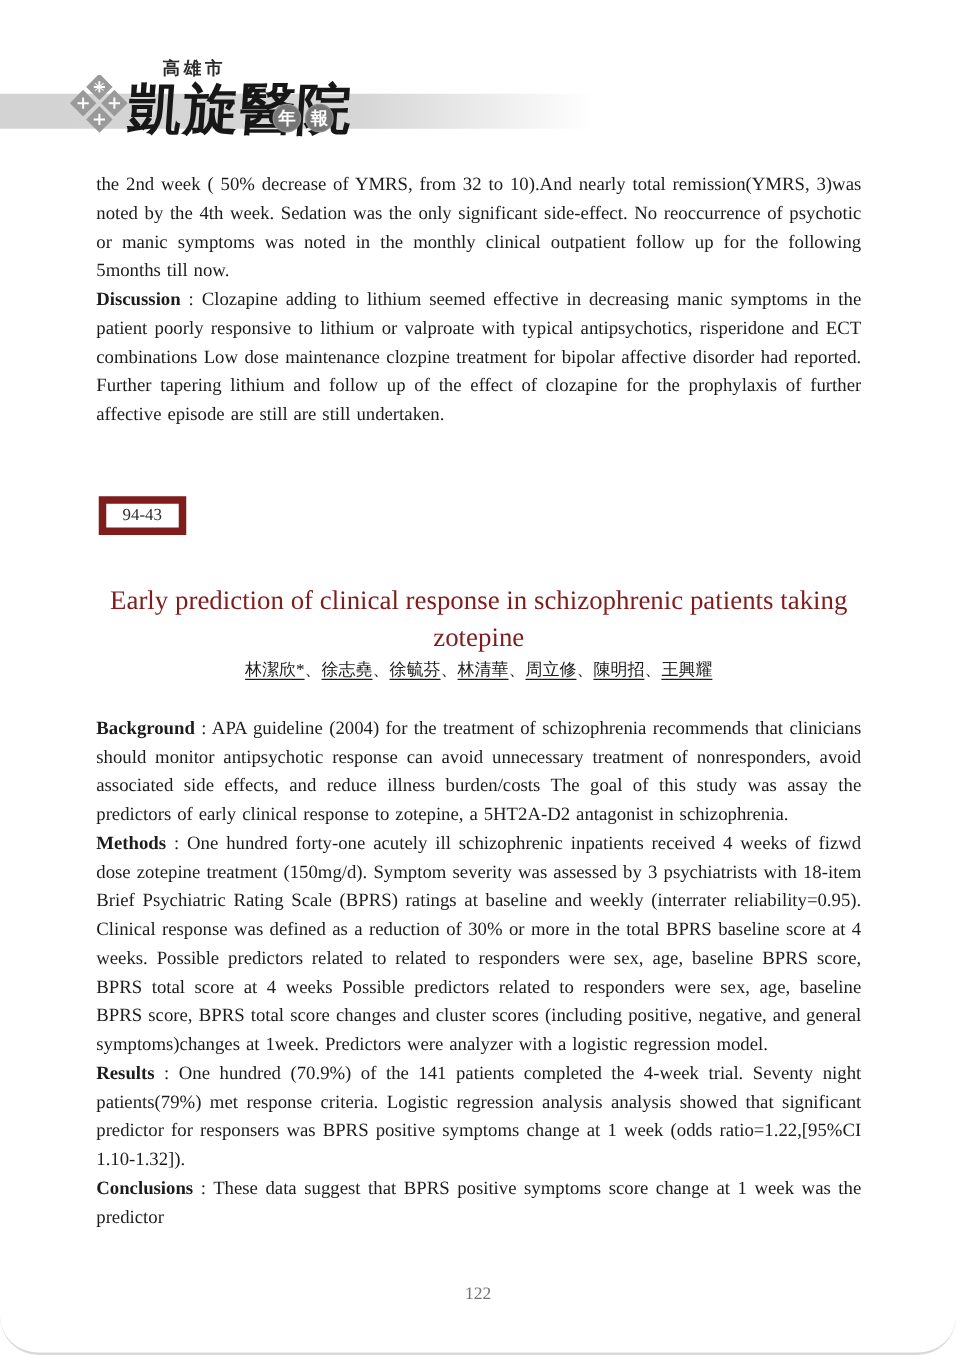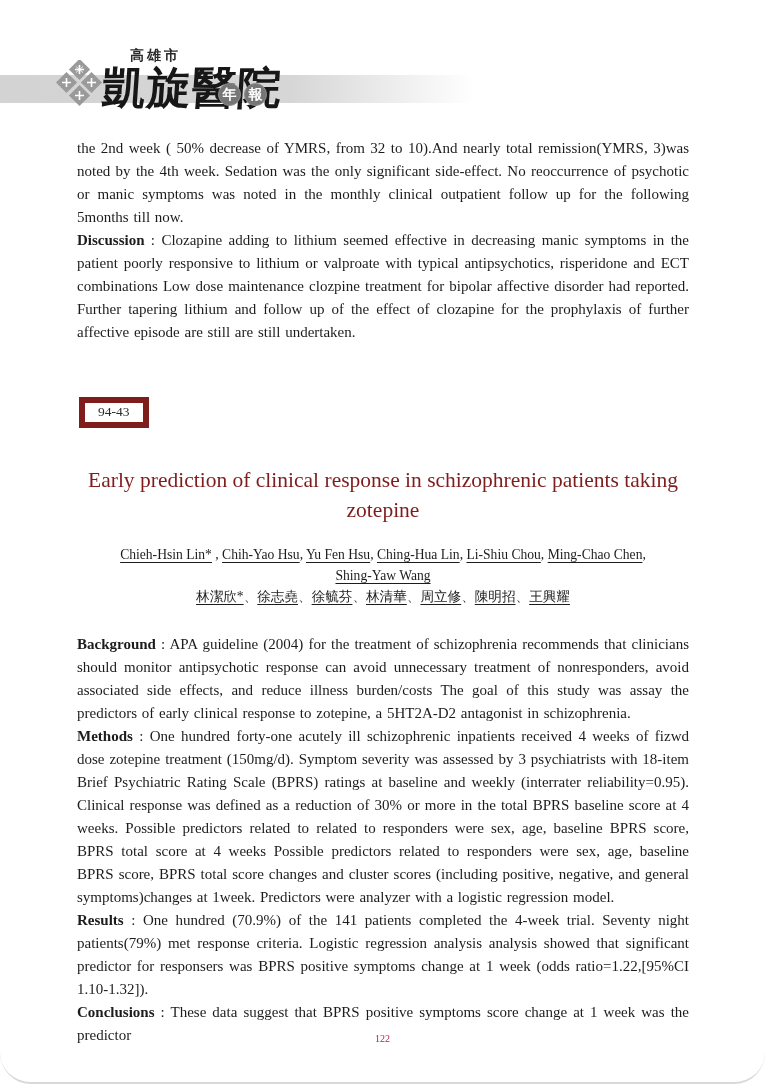--- a/index.html
+++ b/index.html
@@ -68,21 +68,21 @@
     text-align: center; font-size: 13.6px; line-height: 21px; color: #1c1c1c;
     max-width: 560px; margin-left: auto; margin-right: auto;
   }
   .authors-en { margin-top: 19px; }
   .author-name { text-decoration: underline; text-underline-offset: 3px; }
 
   .abstract { margin-top: 26px; }
 
   .footer {
     position: absolute; left: 0; bottom: 38px; width: 100%;
-    text-align: center; font-size: 10px; color: #be185d;
+    text-align: center; font-size: 14px; color: #737373;
   }
 </style>
 </head>
 <body>
 
 <div class="page">
 
   <div class="header">
     <div class="band"></div>
 
@@ -124,21 +124,20 @@
 
     <p class="para"><b>Discussion</b><span> : </span><span>Clozapine adding to lithium seemed effective in decreasing manic symptoms in the patient poorly responsive to lithium or valproate with typical antipsychotics, risperidone  and ECT combinations Low dose maintenance clozpine treatment for bipolar affective disorder had reported. Further tapering lithium and follow up of the effect of clozapine for the prophylaxis of further affective episode are still are still undertaken.</span></p>
 
     <div>
       <span class="case-num">94-43</span>
     </div>
 
     <h1 class="title-en">Early prediction of clinical response in schizophrenic patients taking zotepine</h1>
 
 
-    <p class="authors-en"><span class="author-name">Chieh-Hsin Lin*</span> , <span class="author-name">Chih-Yao Hsu</span>, <span class="author-name">Yu Fen Hsu</span>, <span class="author-name">Ching-Hua Lin</span>, <span class="author-name">Li-Shiu Chou</span>, <span class="author-name">Ming-Chao Chen</span>, <span class="author-name">Shing-Yaw Wang</span></p>
     <p class="authors-zh"><span class="author-name">林潔欣*</span>、<span class="author-name">徐志堯</span>、<span class="author-name">徐毓芬</span>、<span class="author-name">林清華</span>、<span class="author-name">周立修</span>、<span class="author-name">陳明招</span>、<span class="author-name">王興耀</span></p>
 
     <div class="abstract">
       <p class="para"><b>Background</b><span> : </span><span>APA guideline (2004) for the treatment of schizophrenia recommends that clinicians should monitor antipsychotic response can avoid unnecessary treatment of nonresponders, avoid associated side effects, and reduce illness burden/costs The goal of this study was assay the predictors of early clinical response to zotepine, a 5HT2A-D2 antagonist in schizophrenia.</span></p>
 
       <p class="para"><b>Methods</b><span> : </span><span>One hundred forty-one acutely ill schizophrenic inpatients received 4 weeks of fizwd dose zotepine treatment (150mg/d). Symptom severity was assessed by 3 psychiatrists with 18-item Brief Psychiatric Rating Scale (BPRS) ratings at baseline and weekly (interrater reliability=0.95). Clinical response was defined as a reduction of 30% or more in the total BPRS baseline score at 4 weeks. Possible predictors related to related to responders were sex, age, baseline BPRS score, BPRS total score at 4 weeks Possible predictors related to responders were sex, age, baseline BPRS score, BPRS total score changes and cluster scores (including positive, negative, and general symptoms)changes at 1week. Predictors were analyzer with a logistic regression model.</span></p>
 
       <p class="para"><b>Results</b><span> : </span><span>One hundred (70.9%) of the 141 patients completed the 4-week trial. Seventy night patients(79%) met response criteria. Logistic regression analysis analysis showed that significant predictor for responsers was BPRS positive symptoms change at 1 week (odds ratio=1.22,[95%CI 1.10-1.32]).</span></p>
 
       <p class="para"><b>Conclusions</b><span> : </span><span>These data suggest that BPRS positive symptoms score change at 1 week was the predictor</span></p>

